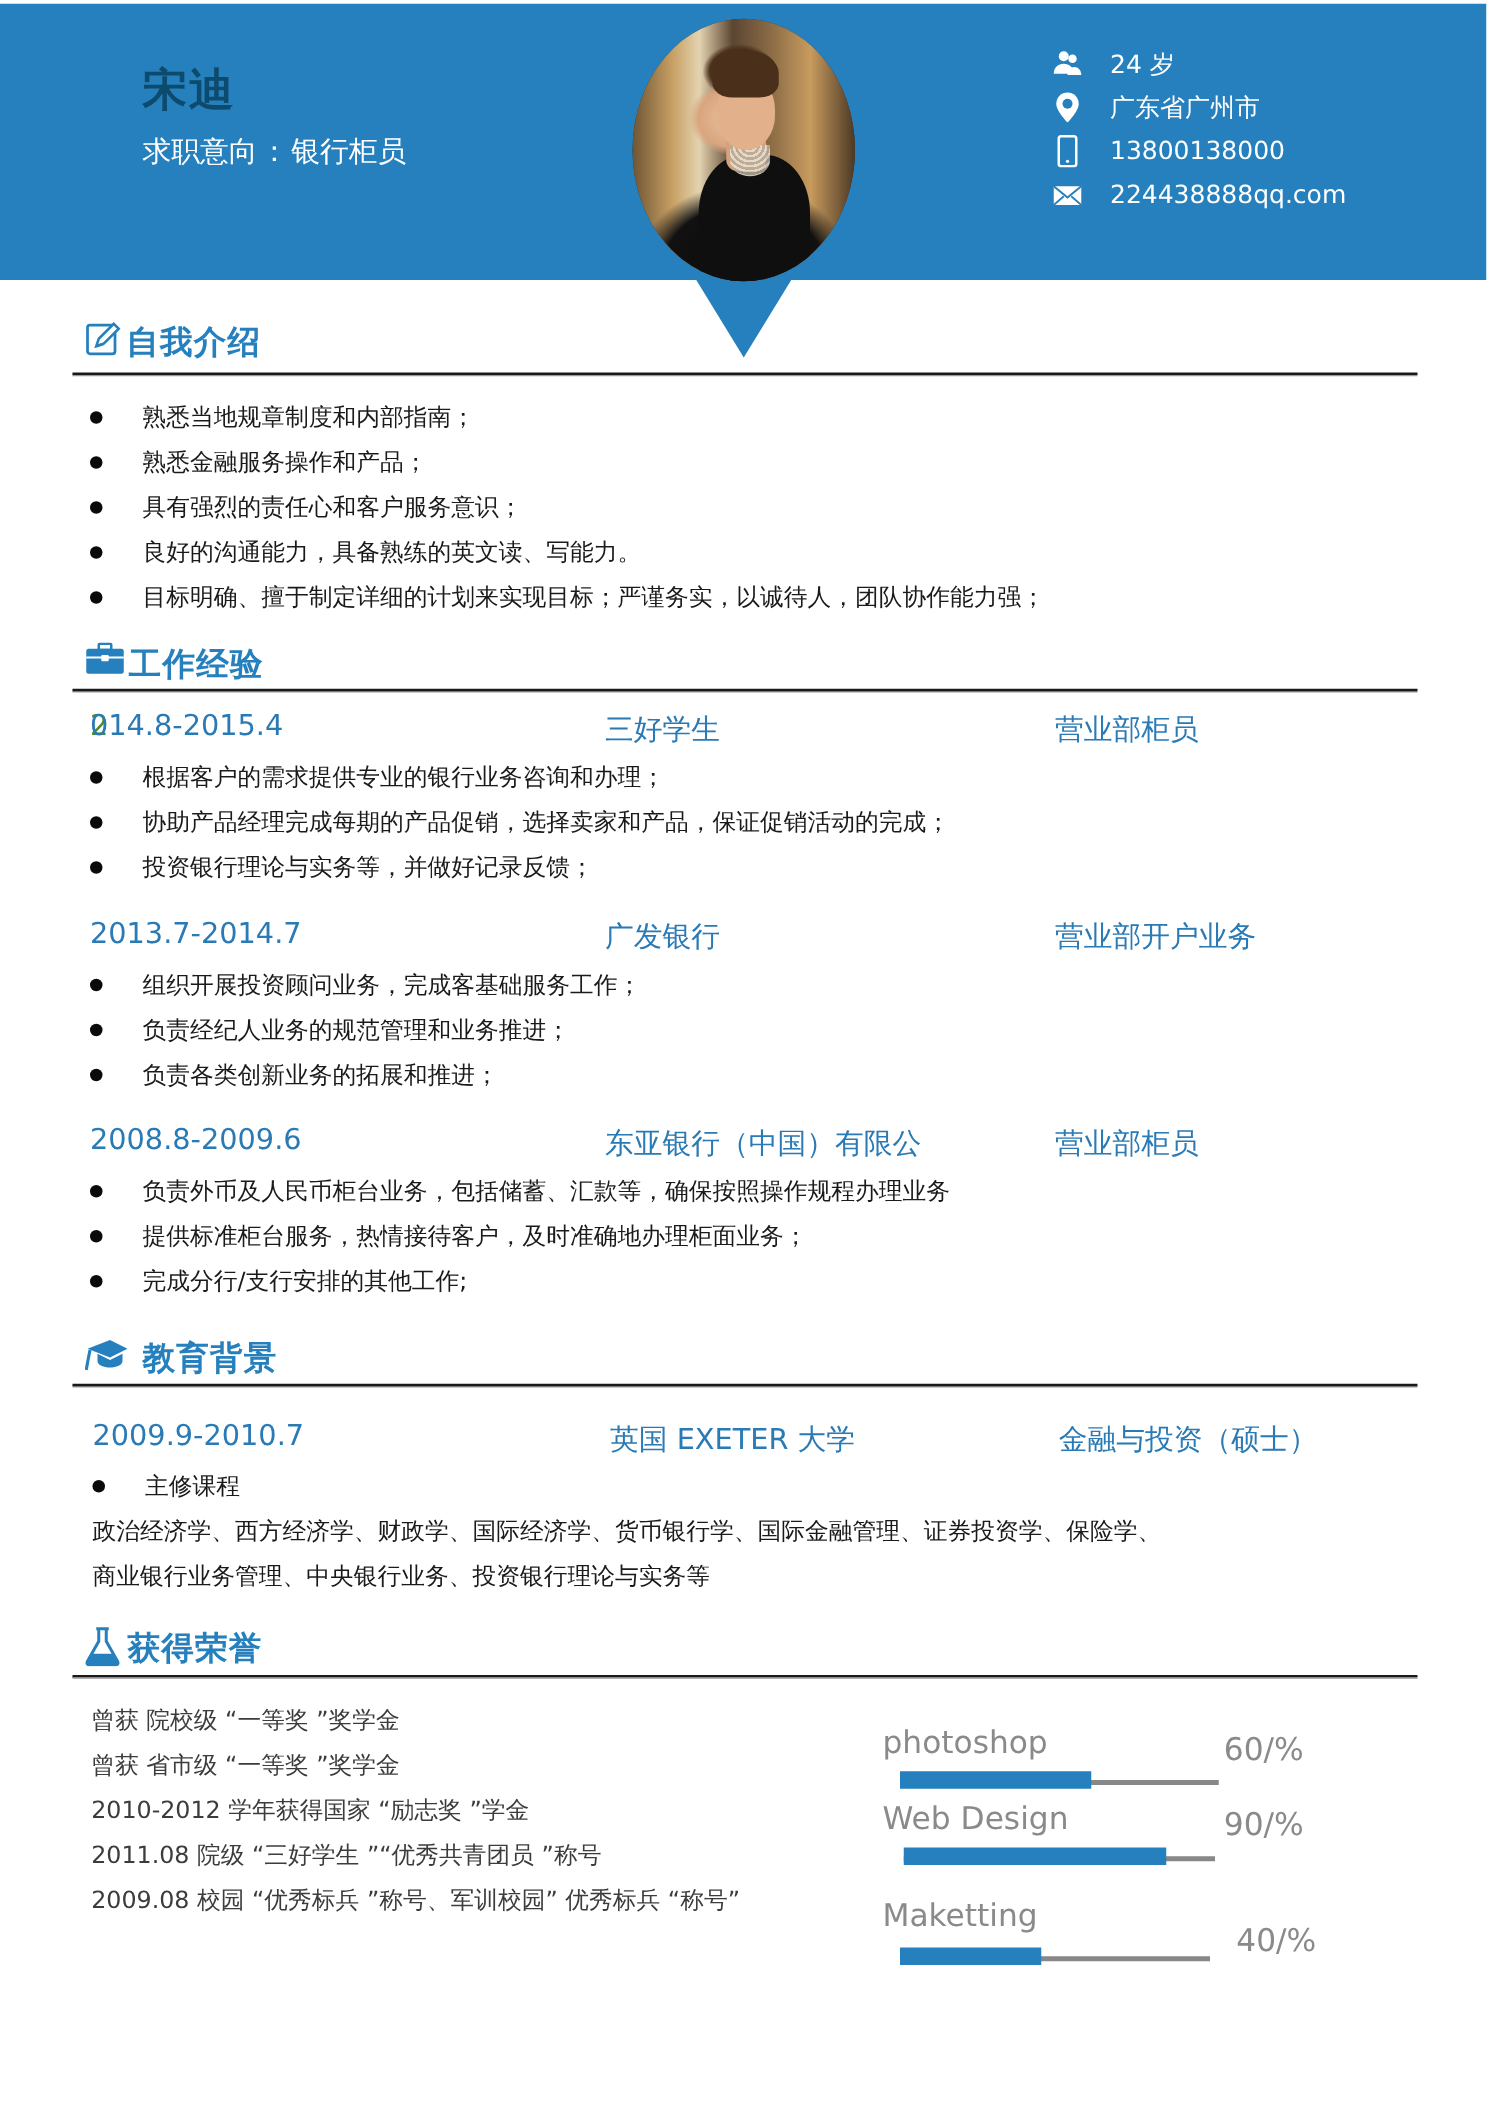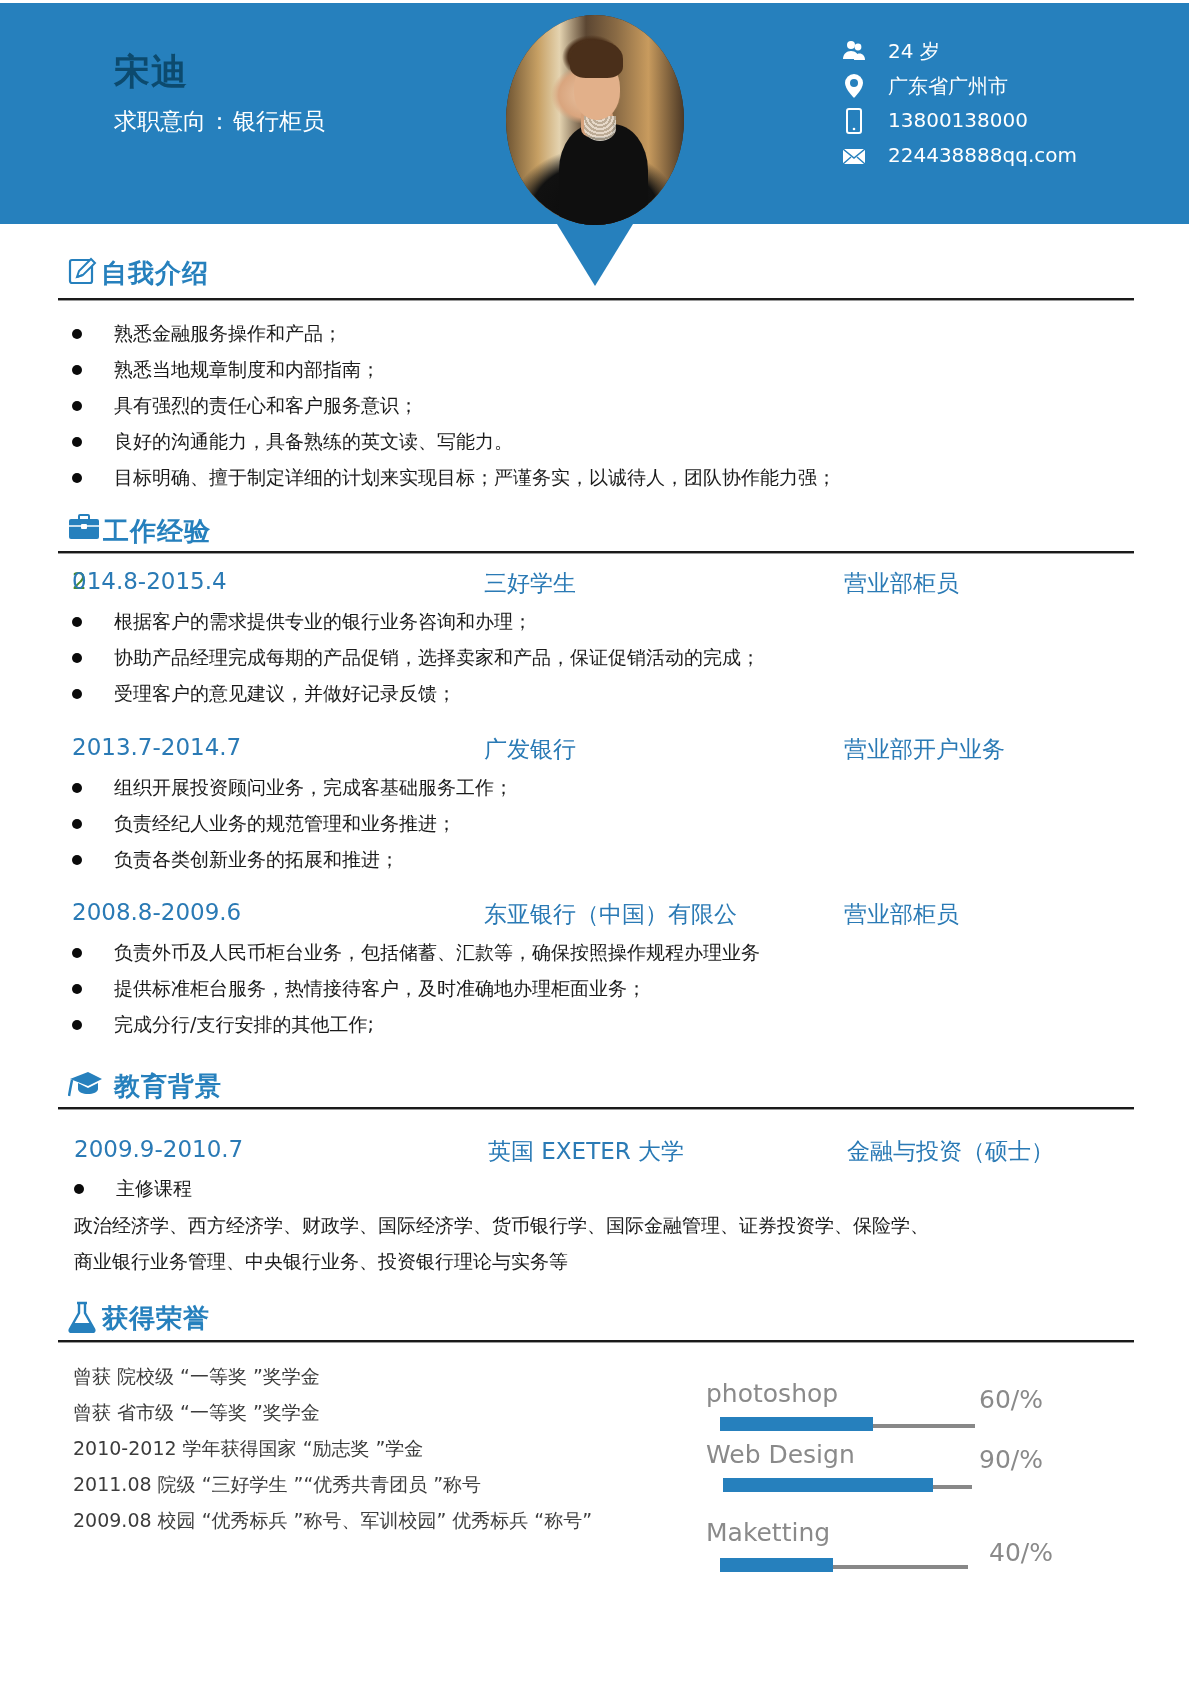--- a/index.html
+++ b/index.html
@@ -134,25 +134,25 @@
         <path d="M9 21l6-2" stroke="#2680bd" stroke-width="2"></path>
       </svg>
   </span>
   <span class="sec-title">自我介绍</span>
 </div>
 <div class="rule" style="top:298px;"></div>
 
 <ul class="bullets" style="top:316px;">
   <li>
       <span class="dot"></span>
+      <span>熟悉当地规章制度和内部指南；</span>
+    </li>
+  <li>
+      <span class="dot"></span>
       <span>熟悉金融服务操作和产品；</span>
-    </li>
-  <li>
-      <span class="dot"></span>
-      <span>熟悉当地规章制度和内部指南；</span>
     </li>
   <li>
       <span class="dot"></span>
       <span>具有强烈的责任心和客户服务意识；</span>
     </li>
   <li>
       <span class="dot"></span>
       <span>良好的沟通能力，具备熟练的英文读、写能力。</span>
     </li>
   <li>
@@ -186,21 +186,21 @@
   <li>
       <span class="dot"></span>
       <span>根据客户的需求提供专业的银行业务咨询和办理；</span>
     </li>
   <li>
       <span class="dot"></span>
       <span>协助产品经理完成每期的产品促销，选择卖家和产品，保证促销活动的完成；</span>
     </li>
   <li>
       <span class="dot"></span>
-      <span>受理客户的意见建议，并做好记录反馈；</span>
+      <span>投资银行理论与实务等，并做好记录反馈；</span>
     </li>
 </ul>
 
 <div class="job-head" style="top:734px;">
   <span class="d">2013.7-2014.7</span>
   <span class="c">广发银行</span>
   <span class="r">营业部开户业务</span>
 </div>
 <ul class="bullets" style="top:770px;">
   <li>

